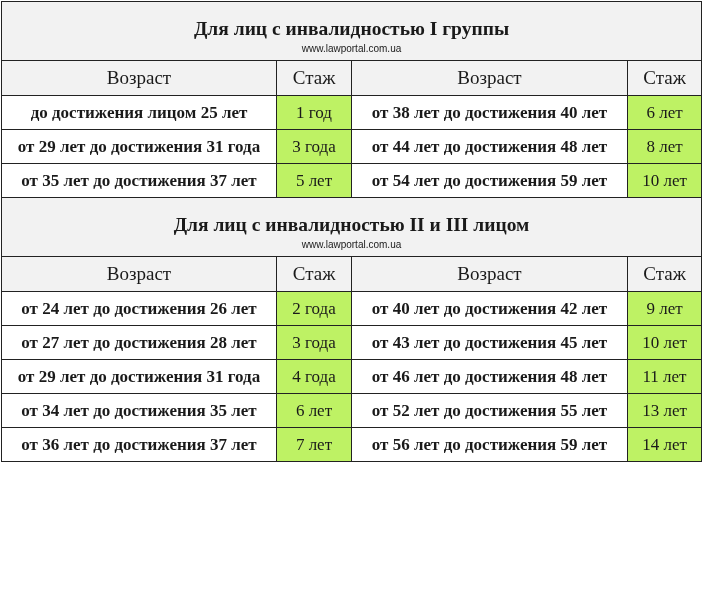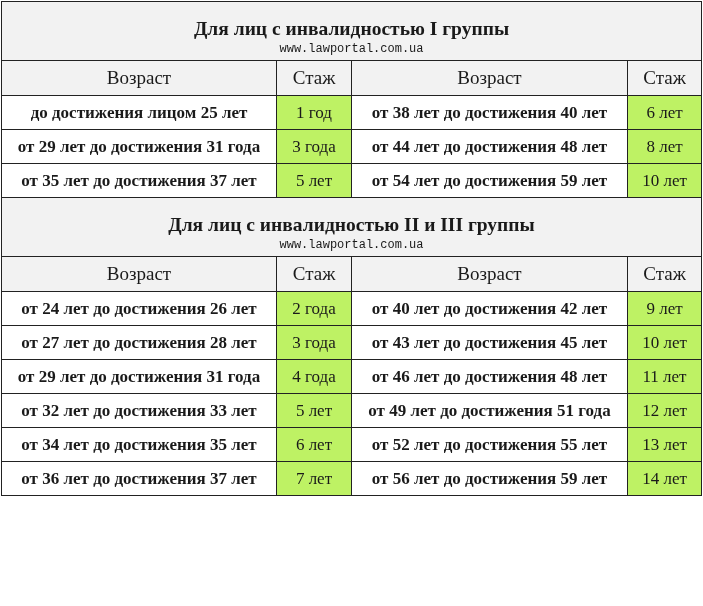--- a/index.html
+++ b/index.html
@@ -2,21 +2,21 @@
 <html><head>
 <meta charset="utf-8">
 <style>
   html,body{margin:0;padding:0;background:#fff;}
   body{width:703px;height:606px;overflow:hidden;}
   table{border-collapse:collapse;position:absolute;left:1px;top:1px;width:700px;table-layout:fixed;
     font-family:"Liberation Serif","DejaVu Serif",serif;color:#1a1a1a;}
   td{border:1px solid #222;text-align:center;font-size:17px;padding:0;height:33px;white-space:nowrap;}
   .title{background:#f2f2f2;height:58px;vertical-align:middle;}
   .title .t{font-weight:bold;font-size:19.5px;display:block;line-height:24px;margin-top:11px;}
-  .title .u{font-family:Liberation Mono, monospace;font-size:12px;display:block;line-height:16px;}
+  .title .u{font-family:Liberation Sans, sans-serif;font-size:10px;display:block;line-height:16px;}
   .hdr td{background:#f2f2f2;font-size:19px;height:34px;}
   .stazh{background:#bef264;}
   .age{background:#fff;font-weight:bold;}
 </style>
 </head>
 <body>
 
 <table>
   <colgroup>
       <col style="width:275px">
@@ -50,21 +50,21 @@
         <td class="stazh">8 лет</td>
       </tr>
       <tr>
         <td class="age">от 35 лет до достижения 37 лет</td>
         <td class="stazh">5 лет</td>
         <td class="age">от 54 лет до достижения 59 лет</td>
         <td class="stazh">10 лет</td>
       </tr>
       <tr>
         <td colspan="4" class="title">
-      <span class="t">Для лиц с инвалидностью II и III группы</span>
+      <span class="t">Для лиц с инвалидностью II и III лицом</span>
       <span class="u">www.lawportal.com.ua</span>
         </td>
       </tr>
       <tr class="hdr">
         <td>Возраст</td>
         <td>Стаж</td>
         <td>Возраст</td>
         <td>Стаж</td>
       </tr>
       <tr>
@@ -79,26 +79,20 @@
         <td class="age">от 43 лет до достижения 45 лет</td>
         <td class="stazh">10 лет</td>
       </tr>
       <tr>
         <td class="age">от 29 лет до достижения 31 года</td>
         <td class="stazh">4 года</td>
         <td class="age">от 46 лет до достижения 48 лет</td>
         <td class="stazh">11 лет</td>
       </tr>
       <tr>
-        <td class="age">от 32 лет до достижения 33 лет</td>
-        <td class="stazh">5 лет</td>
-        <td class="age">от 49 лет до достижения 51 года</td>
-        <td class="stazh">12 лет</td>
-      </tr>
-      <tr>
         <td class="age">от 34 лет до достижения 35 лет</td>
         <td class="stazh">6 лет</td>
         <td class="age">от 52 лет до достижения 55 лет</td>
         <td class="stazh">13 лет</td>
       </tr>
       <tr>
         <td class="age">от 36 лет до достижения 37 лет</td>
         <td class="stazh">7 лет</td>
         <td class="age">от 56 лет до достижения 59 лет</td>
         <td class="stazh">14 лет</td>

